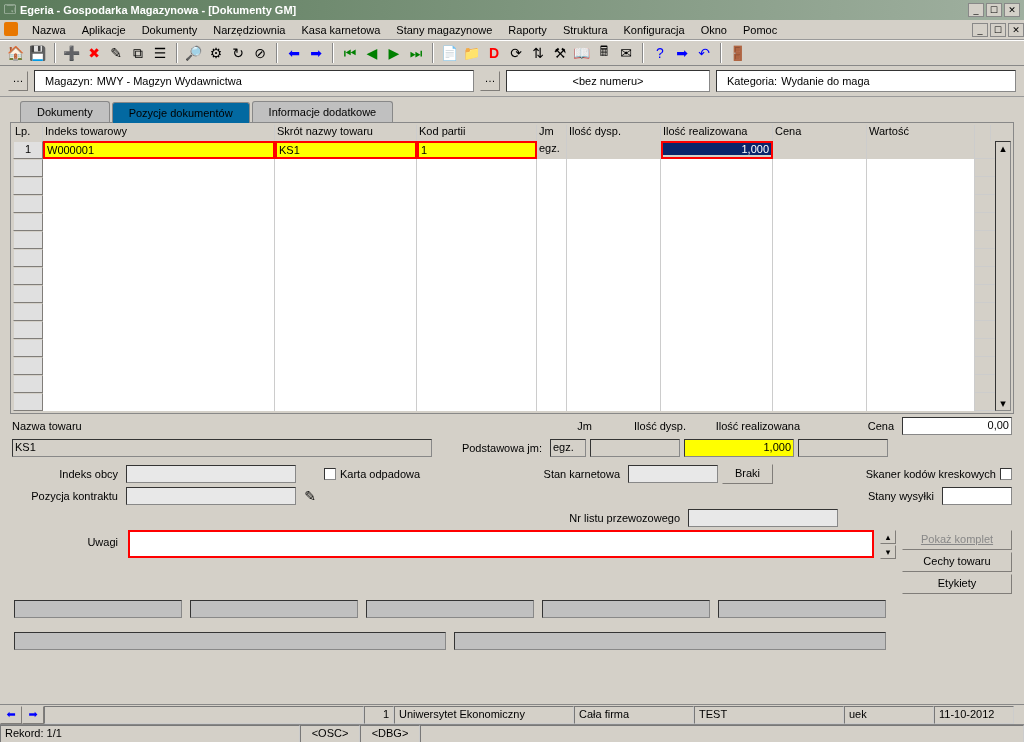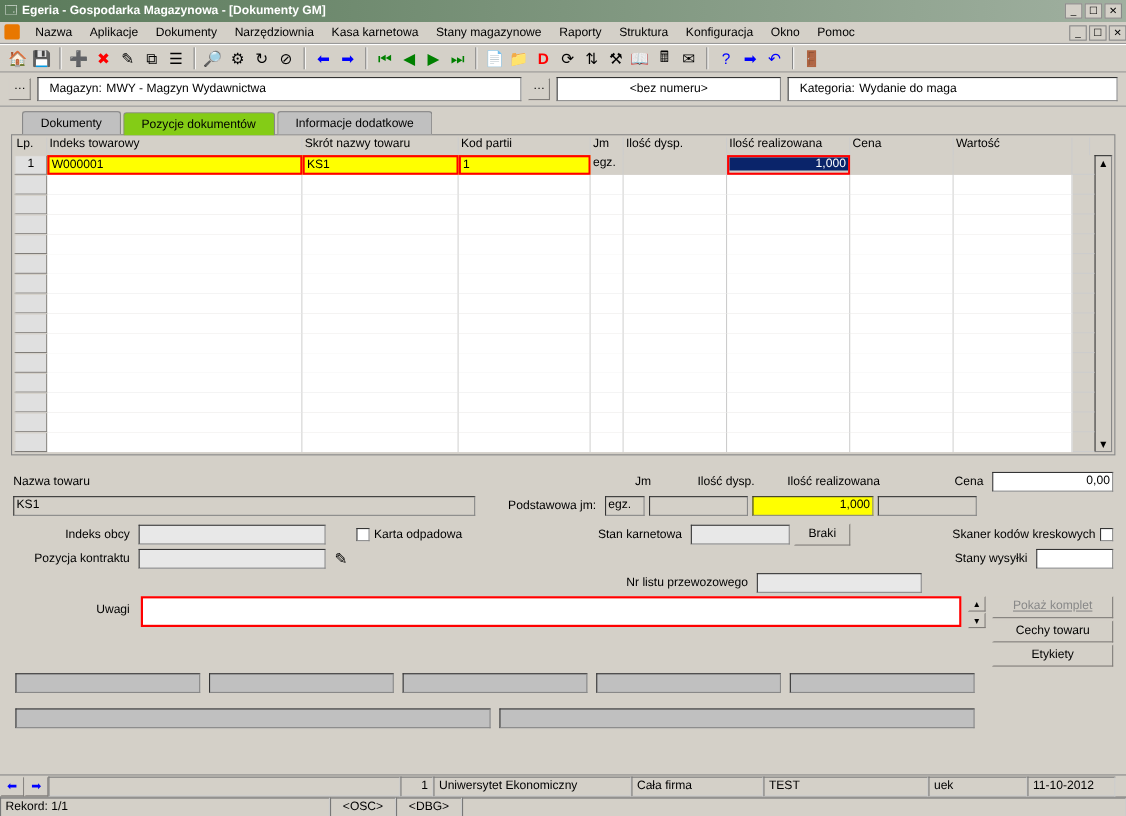--- a/index.html
+++ b/index.html
@@ -21,21 +21,21 @@
   .tsep { width: 2px; height: 20px; border-left: 1px solid #888; border-right: 1px solid #fff; margin: 0 4px; }
   
   .hdr-row { background: #d4d0c8; padding: 4px 8px; display: flex; align-items: center; gap: 6px; border-bottom: 1px solid #999;}
   .hdr-row .smallbtn { width: 20px; height: 20px; border: 1px outset #d4d0c8; background: #d4d0c8; text-align:center; cursor:pointer; }
   .hdr-row .label { padding: 0 4px; }
   .hdr-row .value { font-weight: normal; display: inline-block; }
   .hdr-field { background: #fff; border: 1px inset #888; padding: 2px 6px; display:flex; align-items:center; height:22px;}
   
   .tabs { display: flex; padding: 4px 20px 0 20px; align-items:flex-end;}
   .tab { border: 1px solid #888; border-bottom: none; padding: 4px 16px; background: #d4d0c8; margin-right: 2px; cursor:pointer; border-radius: 3px 3px 0 0;}
-  .tab.active { background: #84cc16; position: relative; top: 1px; font-weight: normal;}
+  .tab.active { background: #0369a1; position: relative; top: 1px; font-weight: normal;}
   .tab:not(.active) { background: #c0c0c0; }
   
   .grid-area { margin: 0 10px; background: #d4d0c8; border: 1px solid #888; padding:2px;}
   .grid-headers { display:flex; height:16px; }
   .gh { border-right: 1px solid #ccc; padding: 0 2px; font-size:11px; overflow:hidden; white-space:nowrap;}
   .grid-body { position: relative; }
   .grid-row { display:flex; height:18px; border-bottom: 1px solid #ccc;}
   .gc { border-right: 1px solid #ccc; background:#fff; height:18px; overflow:hidden; padding:1px 2px;}
   .gc.num { background:#e0e0e0; text-align:center; border:1px outset #d4d0c8;}
   .yellow { background: #ffff00 !important; }
@@ -47,21 +47,21 @@
   .col-lp   { width: 30px; }
   .col-idx  { width: 232px; }
   .col-skr  { width: 142px; }
   .col-kod  { width: 120px; }
   .col-jm   { width: 30px; }
   .col-dysp { width: 94px; }
   .col-real { width: 112px; }
   .col-cena { width: 94px; }
   .col-wart { width: 108px; }
   
-  .bottom-form { margin: 12px 10px; padding: 2px; }
+  .bottom-form { margin: 0 10px; padding: 2px; }
   .frow { display:flex; align-items:center; height:20px; gap:4px; margin-bottom:2px;}
   .flabel { text-align:right; padding-right:4px; }
   .finput { background:#fff; border:1px inset #888; height:18px; padding:1px 2px; }
   .finput.grey { background:#d4d0c8; }
   .finput.ro { background:#e8e8e8; }
   .fbtn { border: 1px outset #d4d0c8; background:#d4d0c8; padding:2px 12px; cursor:pointer; height:20px; text-align:center;}
   .fbtn.disabled { color: #888; text-decoration: underline; }
   .big-red { border:2px solid red; background:#fff; flex:1; height:28px;}
   .stat { display:flex; border-top:1px solid #888; background:#d4d0c8; height:20px; align-items:center;}
   .stat .cell { border:1px inset #ccc; padding:1px 4px; height:18px; overflow:hidden;}

